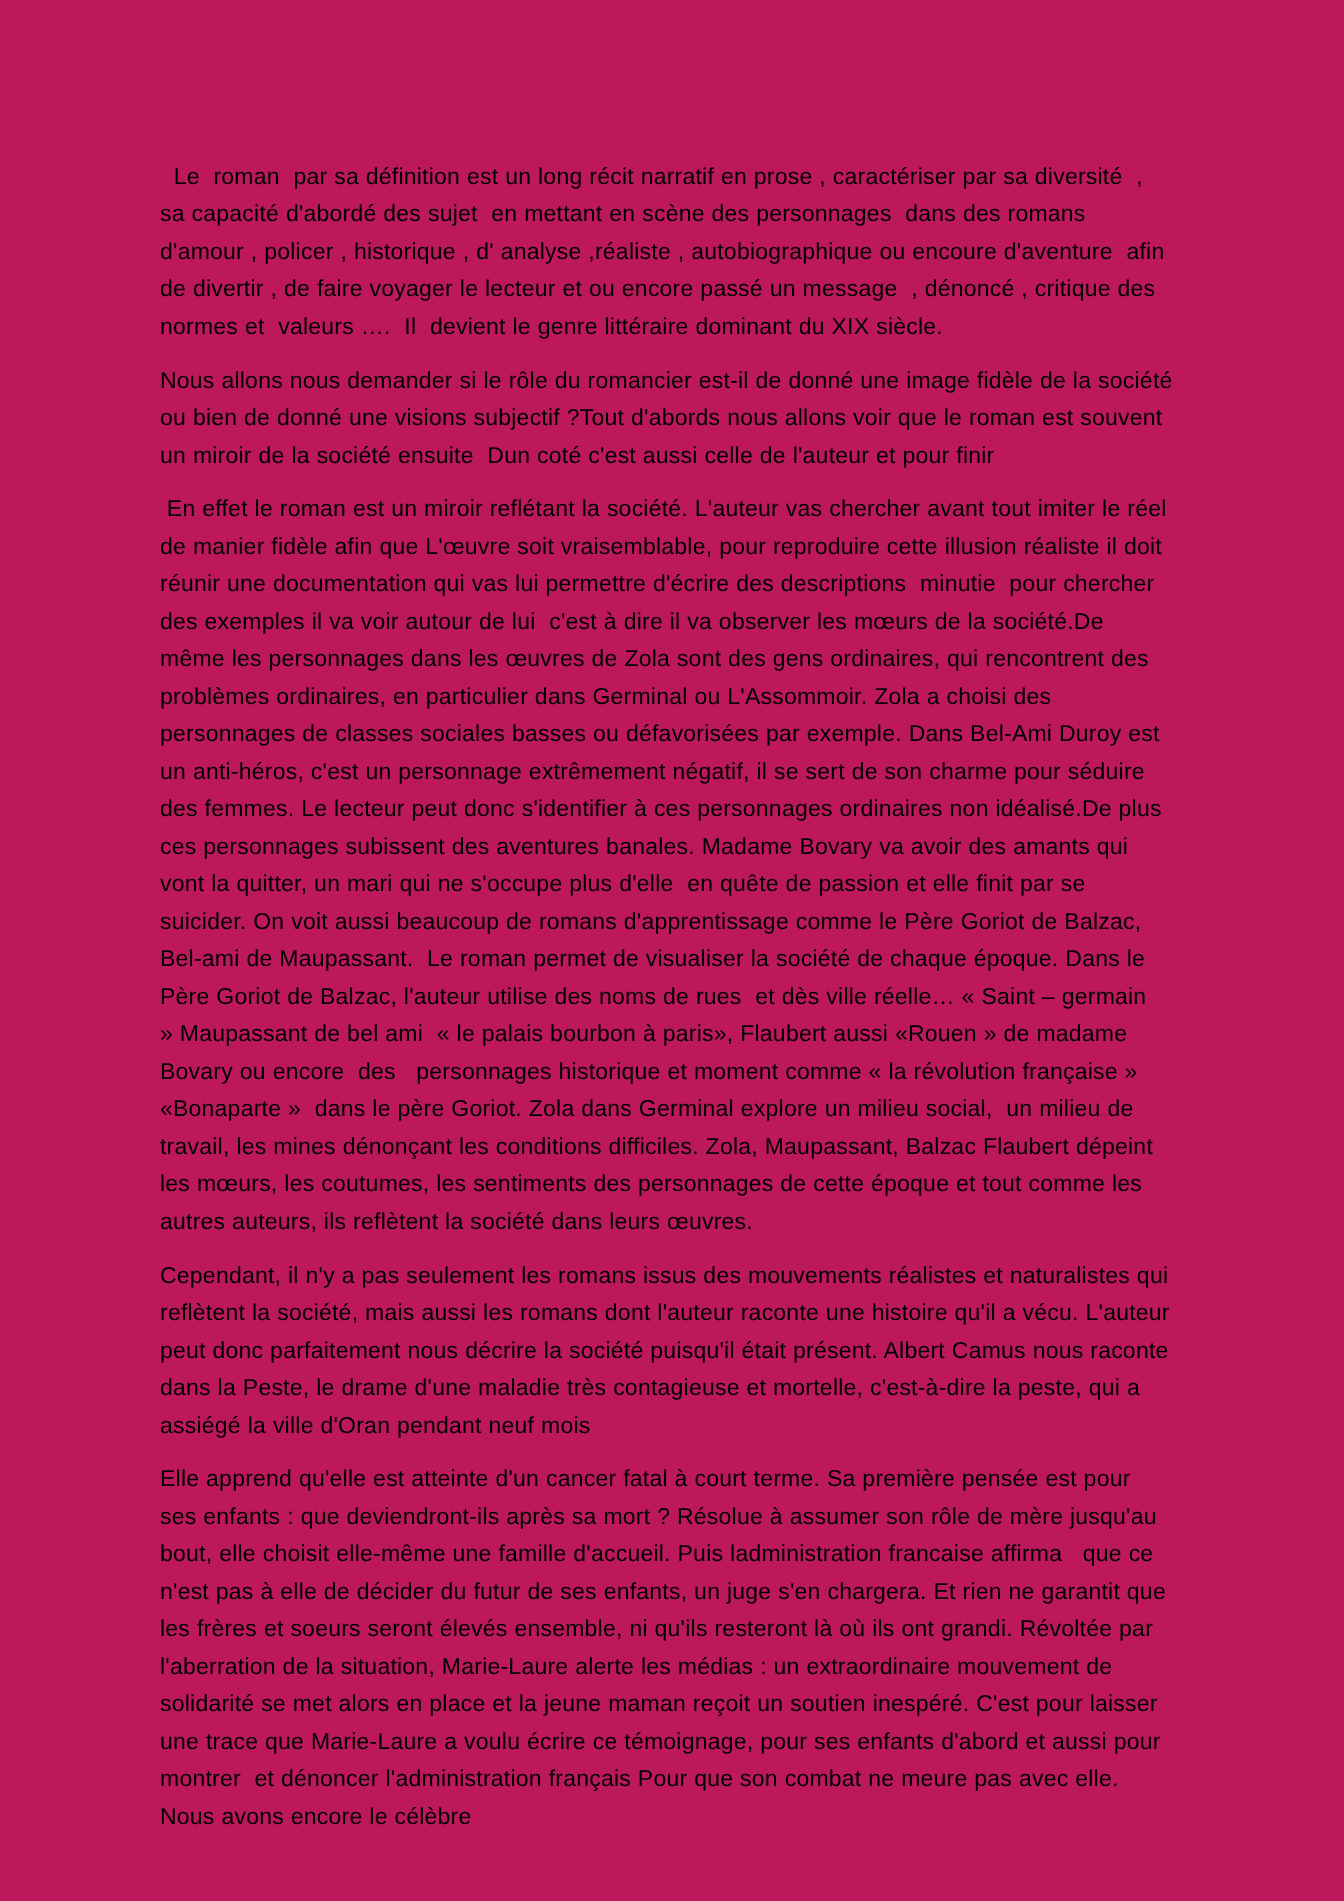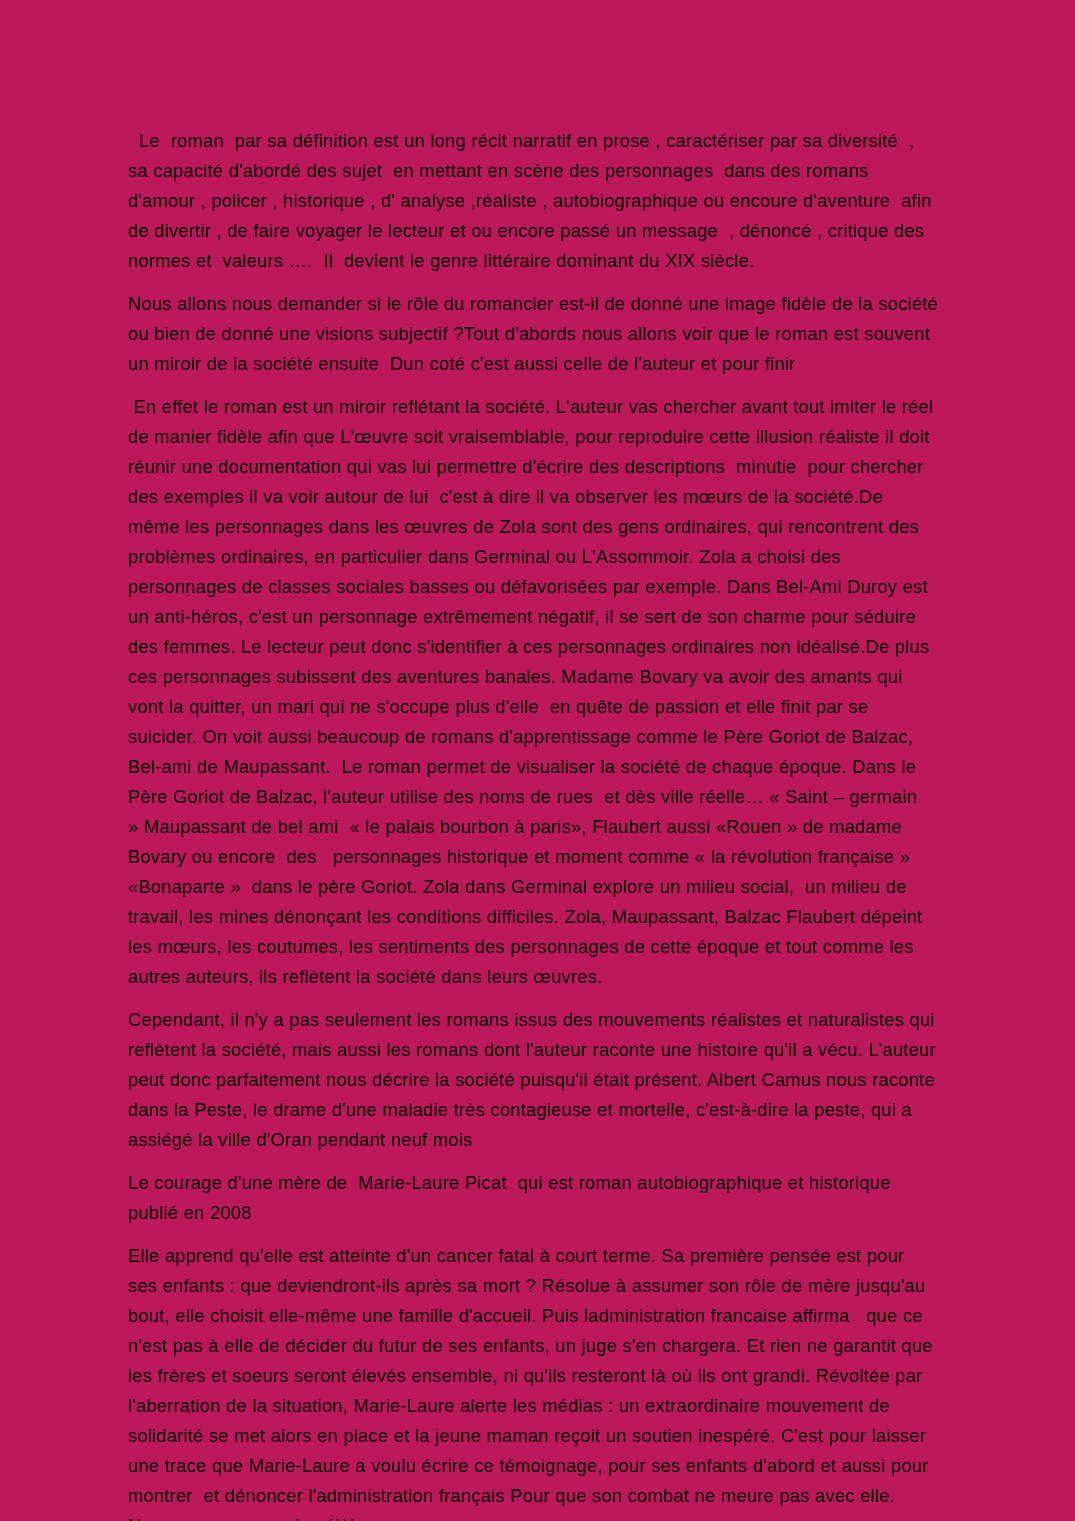--- a/index.html
+++ b/index.html
@@ -48,18 +48,17 @@
   <div class="text-column">
 
     <p class="para">  Le  roman  par sa définition est un long récit narratif en prose , caractériser par sa diversité  , sa capacité d'abordé des sujet  en mettant en scène des personnages  dans des romans d'amour , policer , historique , d' analyse ,réaliste , autobiographique ou encoure d'aventure  afin de divertir , de faire voyager le lecteur et ou encore passé un message  , dénoncé , critique des normes et  valeurs ….  Il  devient le genre littéraire dominant du XIX siècle.</p>
 
     <p class="para">Nous allons nous demander si le rôle du romancier est-il de donné une image fidèle de la société ou bien de donné une visions subjectif ?Tout d'abords nous allons voir que le roman est souvent un miroir de la société ensuite  Dun coté c'est aussi celle de l'auteur et pour finir</p>
 
     <p class="para"> En effet le roman est un miroir reflétant la société. L'auteur vas chercher avant tout imiter le réel de manier fidèle afin que L'œuvre soit vraisemblable, pour reproduire cette illusion réaliste il doit réunir une documentation qui vas lui permettre d'écrire des descriptions  minutie  pour chercher des exemples il va voir autour de lui  c'est à dire il va observer les mœurs de la société.De même les personnages dans les œuvres de Zola sont des gens ordinaires, qui rencontrent des problèmes ordinaires, en particulier dans Germinal ou L'Assommoir. Zola a choisi des personnages de classes sociales basses ou défavorisées par exemple. Dans Bel-Ami Duroy est un anti-héros, c'est un personnage extrêmement négatif, il se sert de son charme pour séduire des femmes. Le lecteur peut donc s'identifier à ces personnages ordinaires non idéalisé.De plus ces personnages subissent des aventures banales. Madame Bovary va avoir des amants qui vont la quitter, un mari qui ne s'occupe plus d'elle  en quête de passion et elle finit par se suicider. On voit aussi beaucoup de romans d'apprentissage comme le Père Goriot de Balzac, Bel-ami de Maupassant.  Le roman permet de visualiser la société de chaque époque. Dans le Père Goriot de Balzac, l'auteur utilise des noms de rues  et dès ville réelle… « Saint – germain  » Maupassant de bel ami  « le palais bourbon à paris», Flaubert aussi «Rouen » de madame Bovary ou encore  des   personnages historique et moment comme « la révolution française » «Bonaparte »  dans le père Goriot. Zola dans Germinal explore un milieu social,  un milieu de travail, les mines dénonçant les conditions difficiles. Zola, Maupassant, Balzac Flaubert dépeint  les mœurs, les coutumes, les sentiments des personnages de cette époque et tout comme les autres auteurs, ils reflètent la société dans leurs œuvres.</p>
 
     <p class="para">Cependant, il n'y a pas seulement les romans issus des mouvements réalistes et naturalistes qui reflètent la société, mais aussi les romans dont l'auteur raconte une histoire qu'il a vécu. L'auteur peut donc parfaitement nous décrire la société puisqu'il était présent. Albert Camus nous raconte dans la Peste, le drame d'une maladie très contagieuse et mortelle, c'est-à-dire la peste, qui a assiégé la ville d'Oran pendant neuf mois</p>
 
-    <p class="para">Le courage d'une mère de  Marie-Laure Picat  qui est roman autobiographique et historique  publié en 2008</p>
 
     <p class="para">Elle apprend qu'elle est atteinte d'un cancer fatal à court terme. Sa première pensée est pour ses enfants : que deviendront-ils après sa mort ? Résolue à assumer son rôle de mère jusqu'au bout, elle choisit elle-même une famille d'accueil. Puis ladministration francaise affirma   que ce n'est pas à elle de décider du futur de ses enfants, un juge s'en chargera. Et rien ne garantit que les frères et soeurs seront élevés ensemble, ni qu'ils resteront là où ils ont grandi. Révoltée par l'aberration de la situation, Marie-Laure alerte les médias : un extraordinaire mouvement de solidarité se met alors en place et la jeune maman reçoit un soutien inespéré. C'est pour laisser une trace que Marie-Laure a voulu écrire ce témoignage, pour ses enfants d'abord et aussi pour montrer  et dénoncer l'administration français Pour que son combat ne meure pas avec elle. Nous avons encore le célèbre</p>
 
   </div>
 </div>
 
 </body></html>

